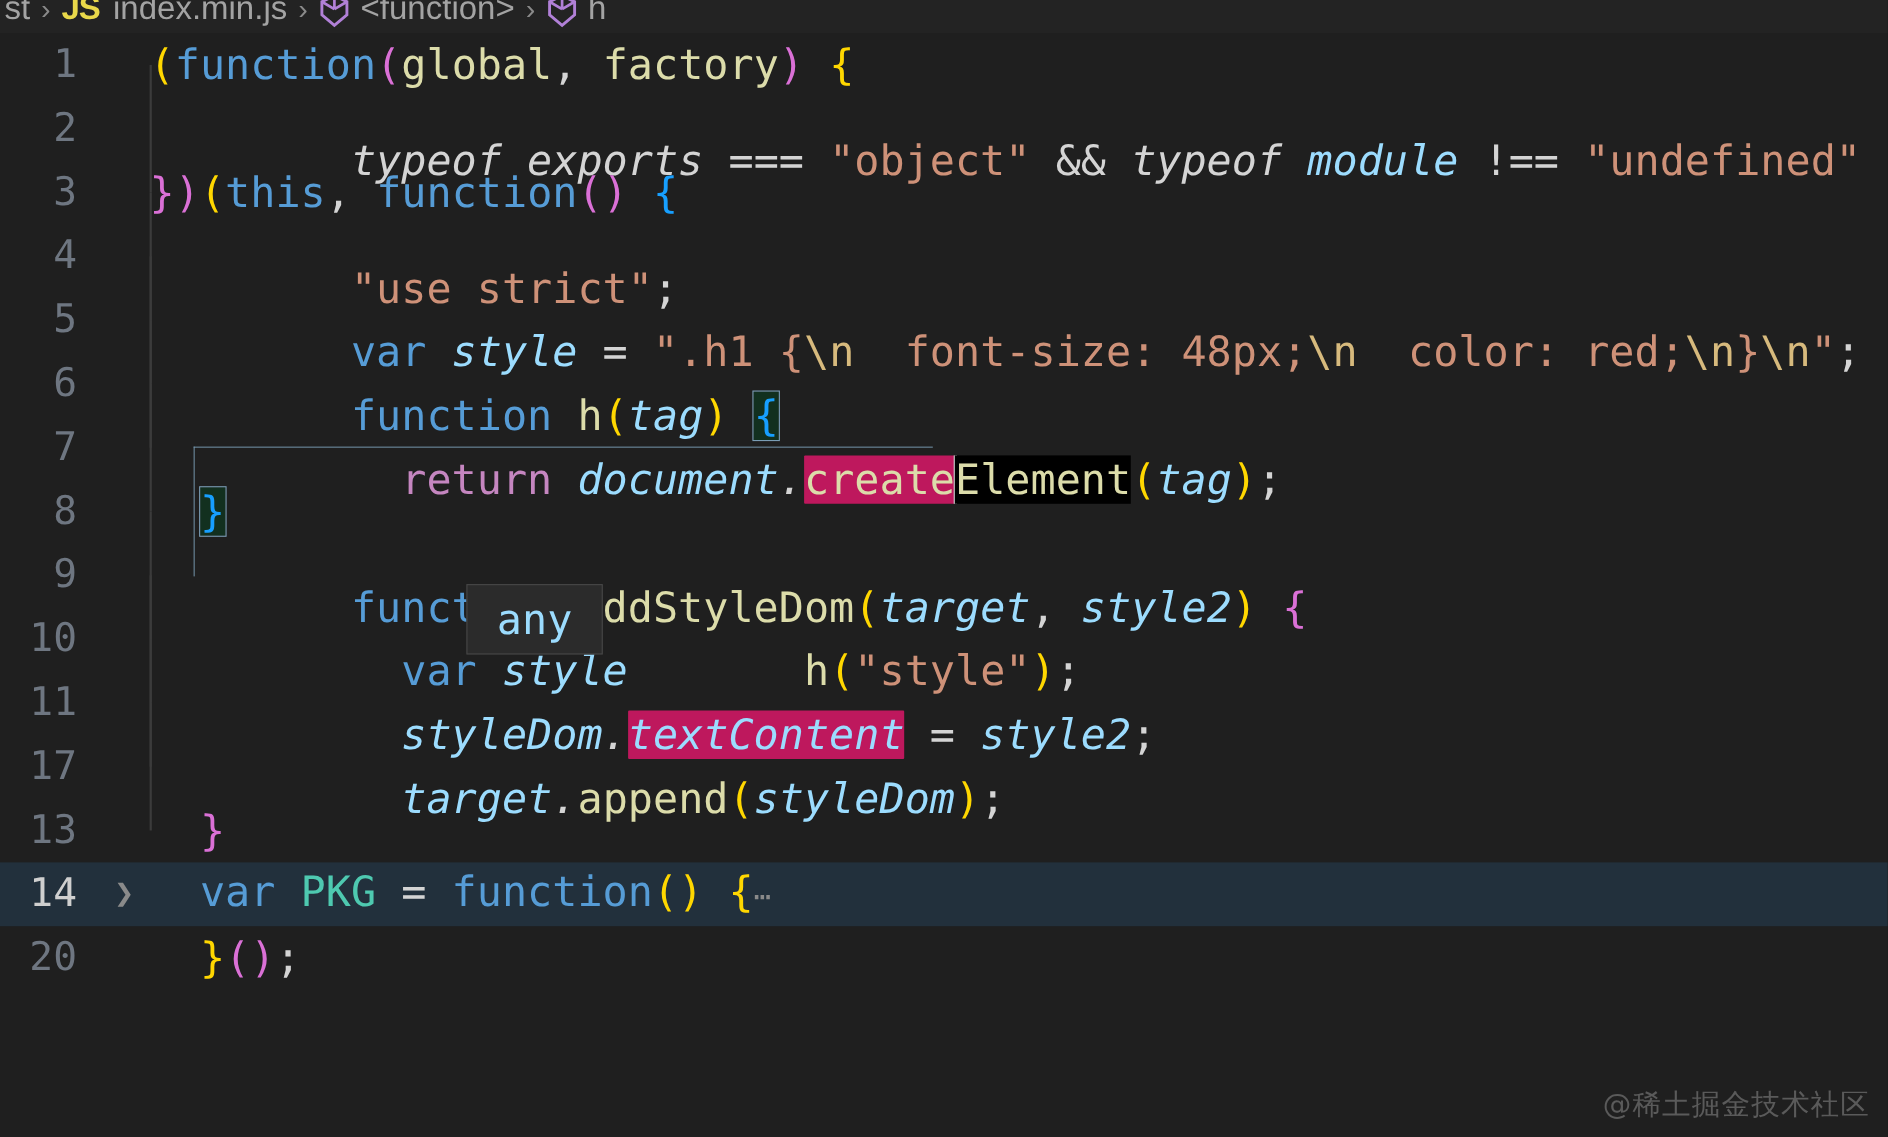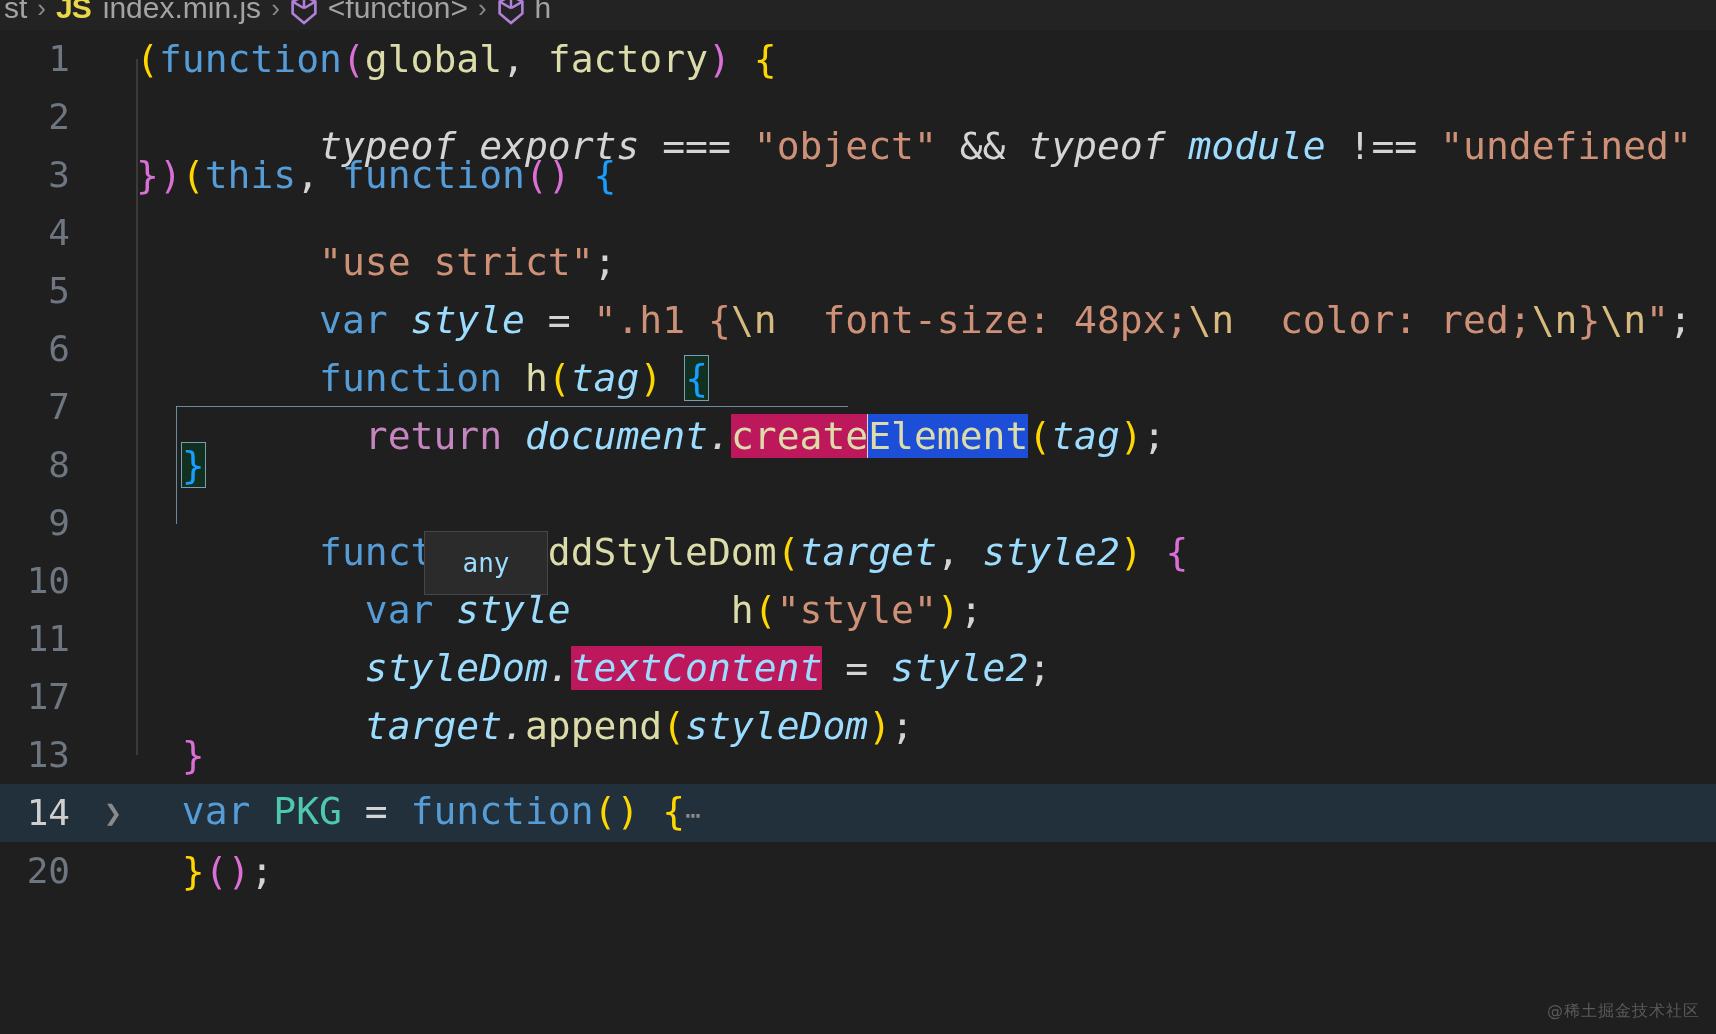--- a/index.html
+++ b/index.html
@@ -111,21 +111,21 @@
   .pblue   { color: #179fff; }
   .plain   { color: #d4d4d4; font-style: italic; }
   .green   { color: #4ec9b0; }
   .dots    { color: #8a8a8a; font-size: 26px; }
 
   
   .sel {
     background: #be185d;
     border-radius: 1px;
   }
-  .sel-dim { background: #1d4ed8; }
+  .sel-dim { background: #000000; }
   .cursor {
     display: inline-block;
     width: 3px;
     height: 44px;
     background: #d4d4d4;
     vertical-align: -9px;
     margin: 0 -1.5px;
   }
   .brkt {
     outline: 1px solid #7a9db5;
@@ -155,32 +155,32 @@
     position: absolute;
     left: 424px;
     top: 531px;
     width: 124px;
     height: 64px;
     background: #2b2b2b;
     border: 1px solid #474747;
     display: flex;
     align-items: center;
     justify-content: center;
-    font-size: 26px;
+    font-size: 38px;
     color: #9cdcfe;
     z-index: 20;
   }
 
   
   #watermark {
     position: absolute;
     right: 16px;
     bottom: 12px;
     font-family: "DejaVu Sans", sans-serif;
-    font-size: 16px;
+    font-size: 26px;
     color: #5a5a5a;
     z-index: 30;
     letter-spacing: 1px;
   }
 </style>
 </head>
 <body>
 
 <div id="breadcrumb">
   <span class="crumb">st</span>

